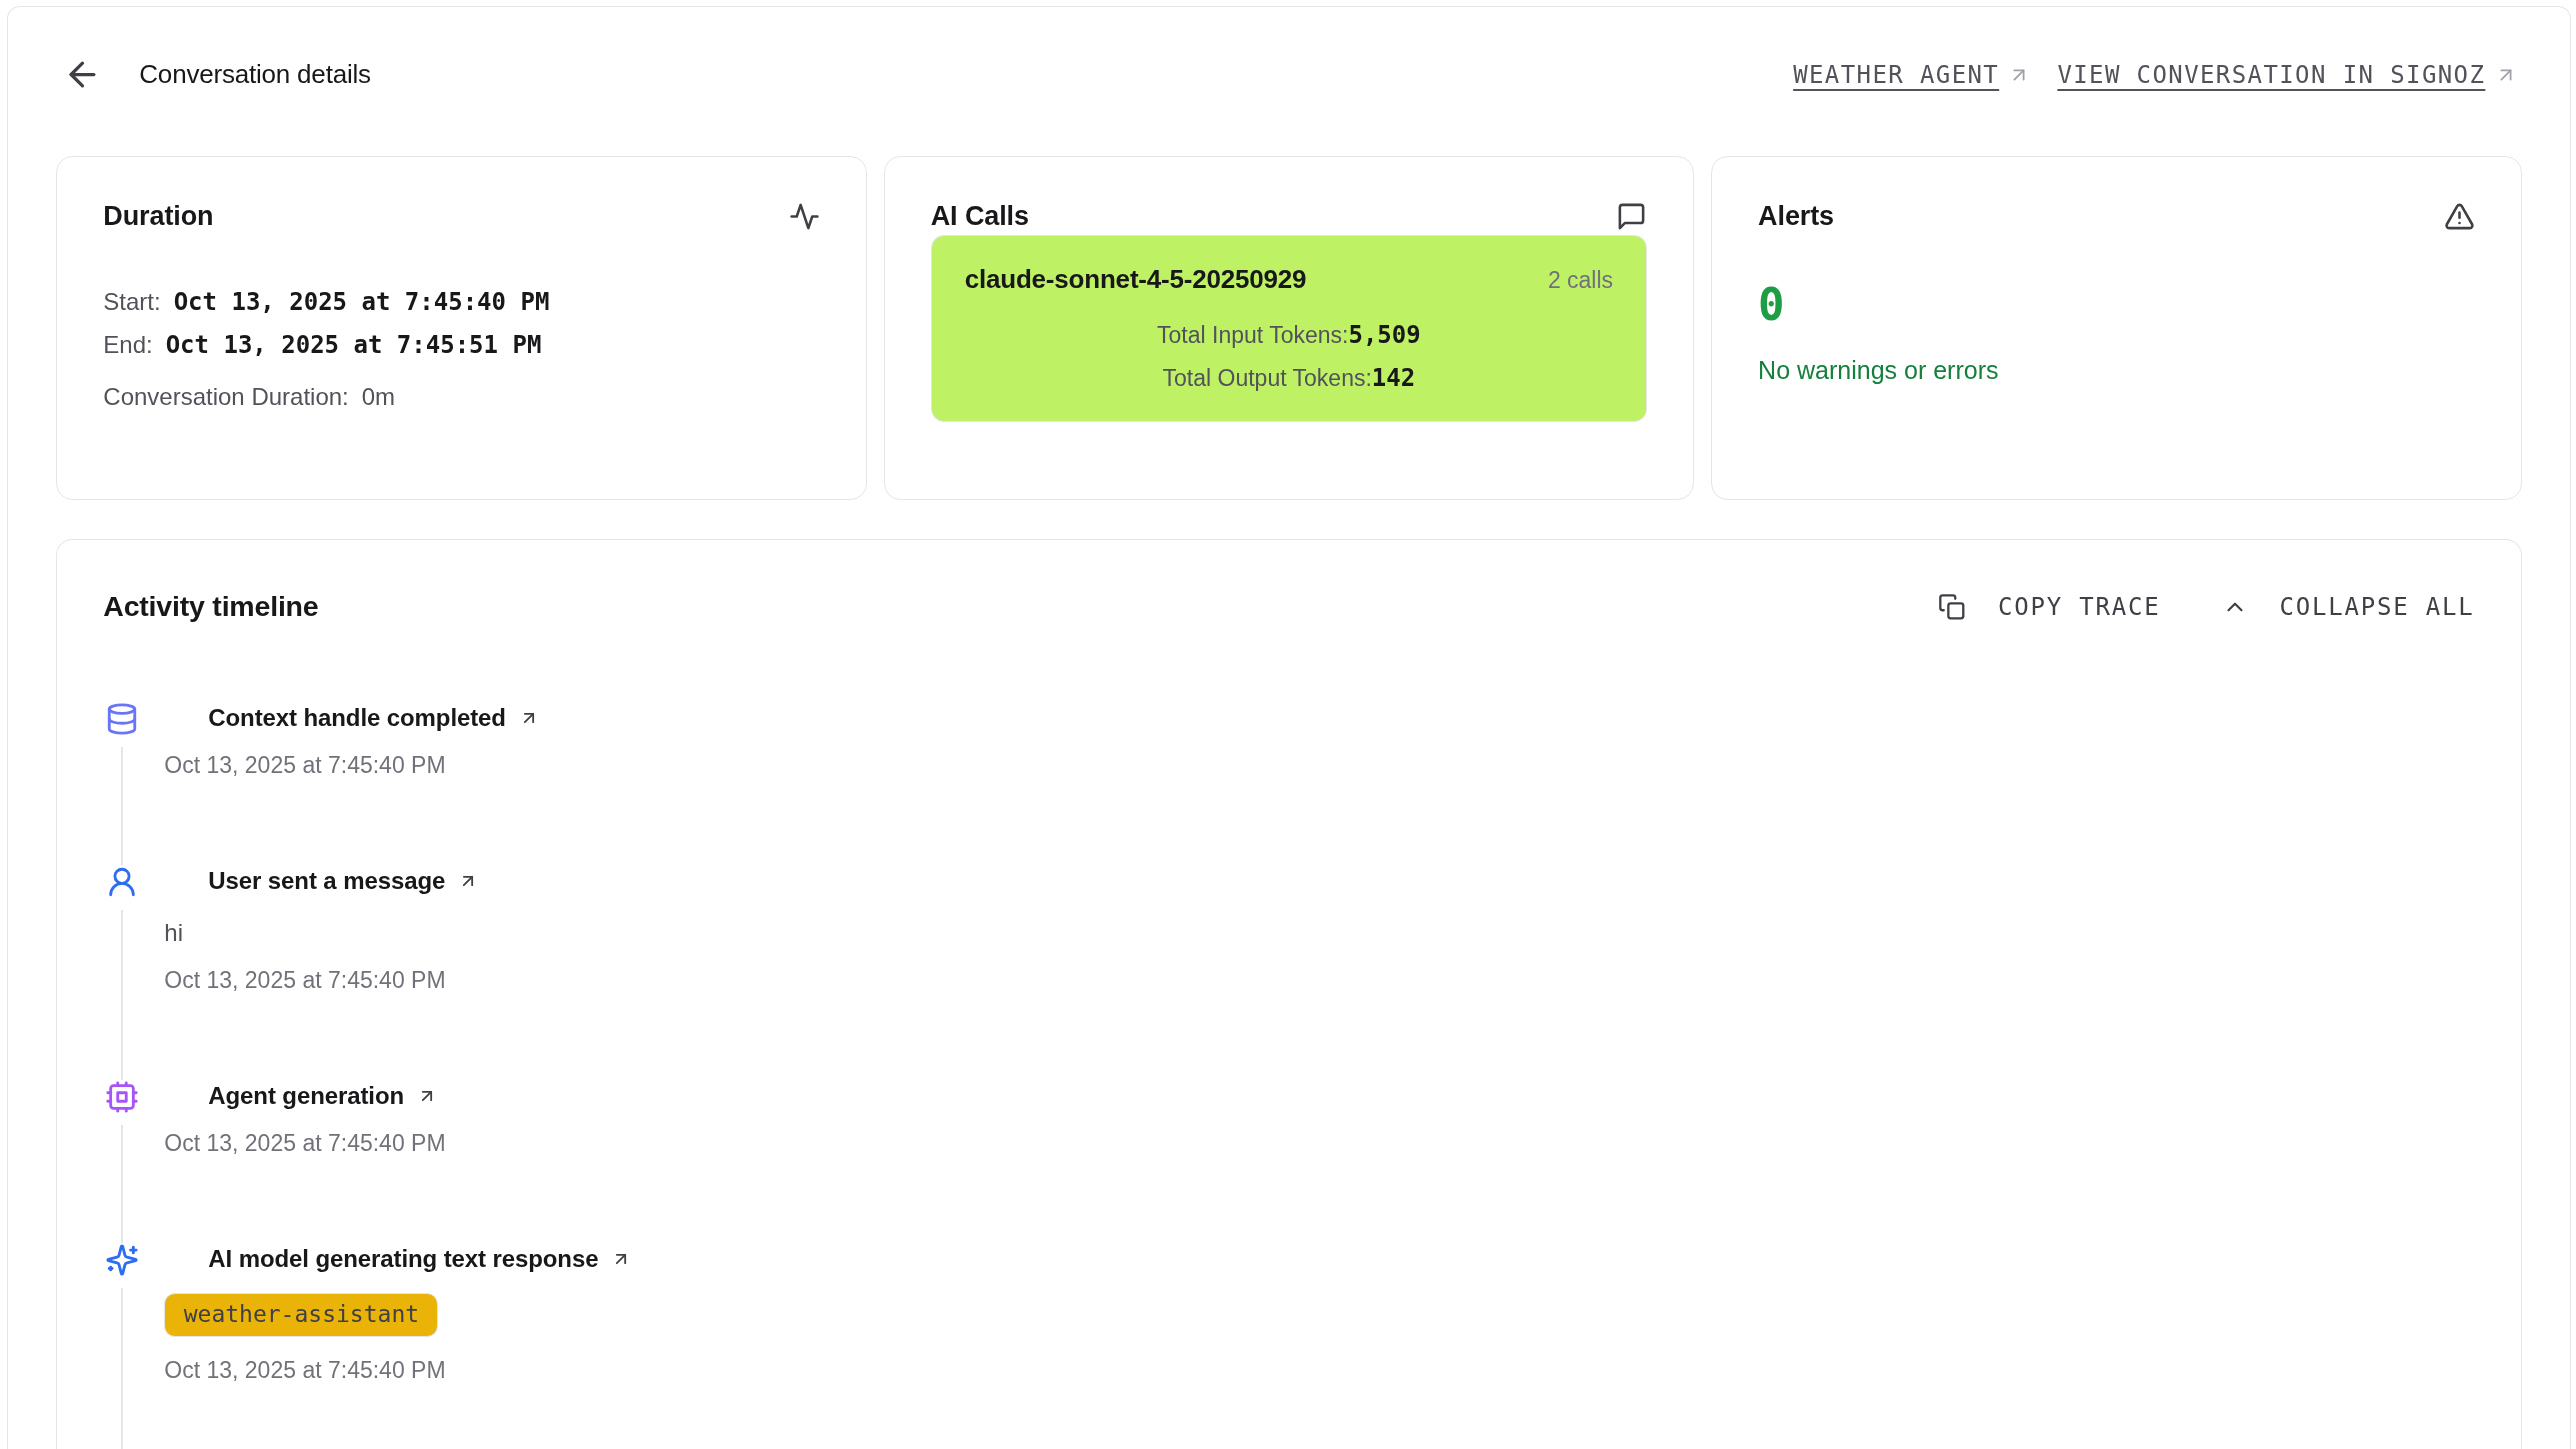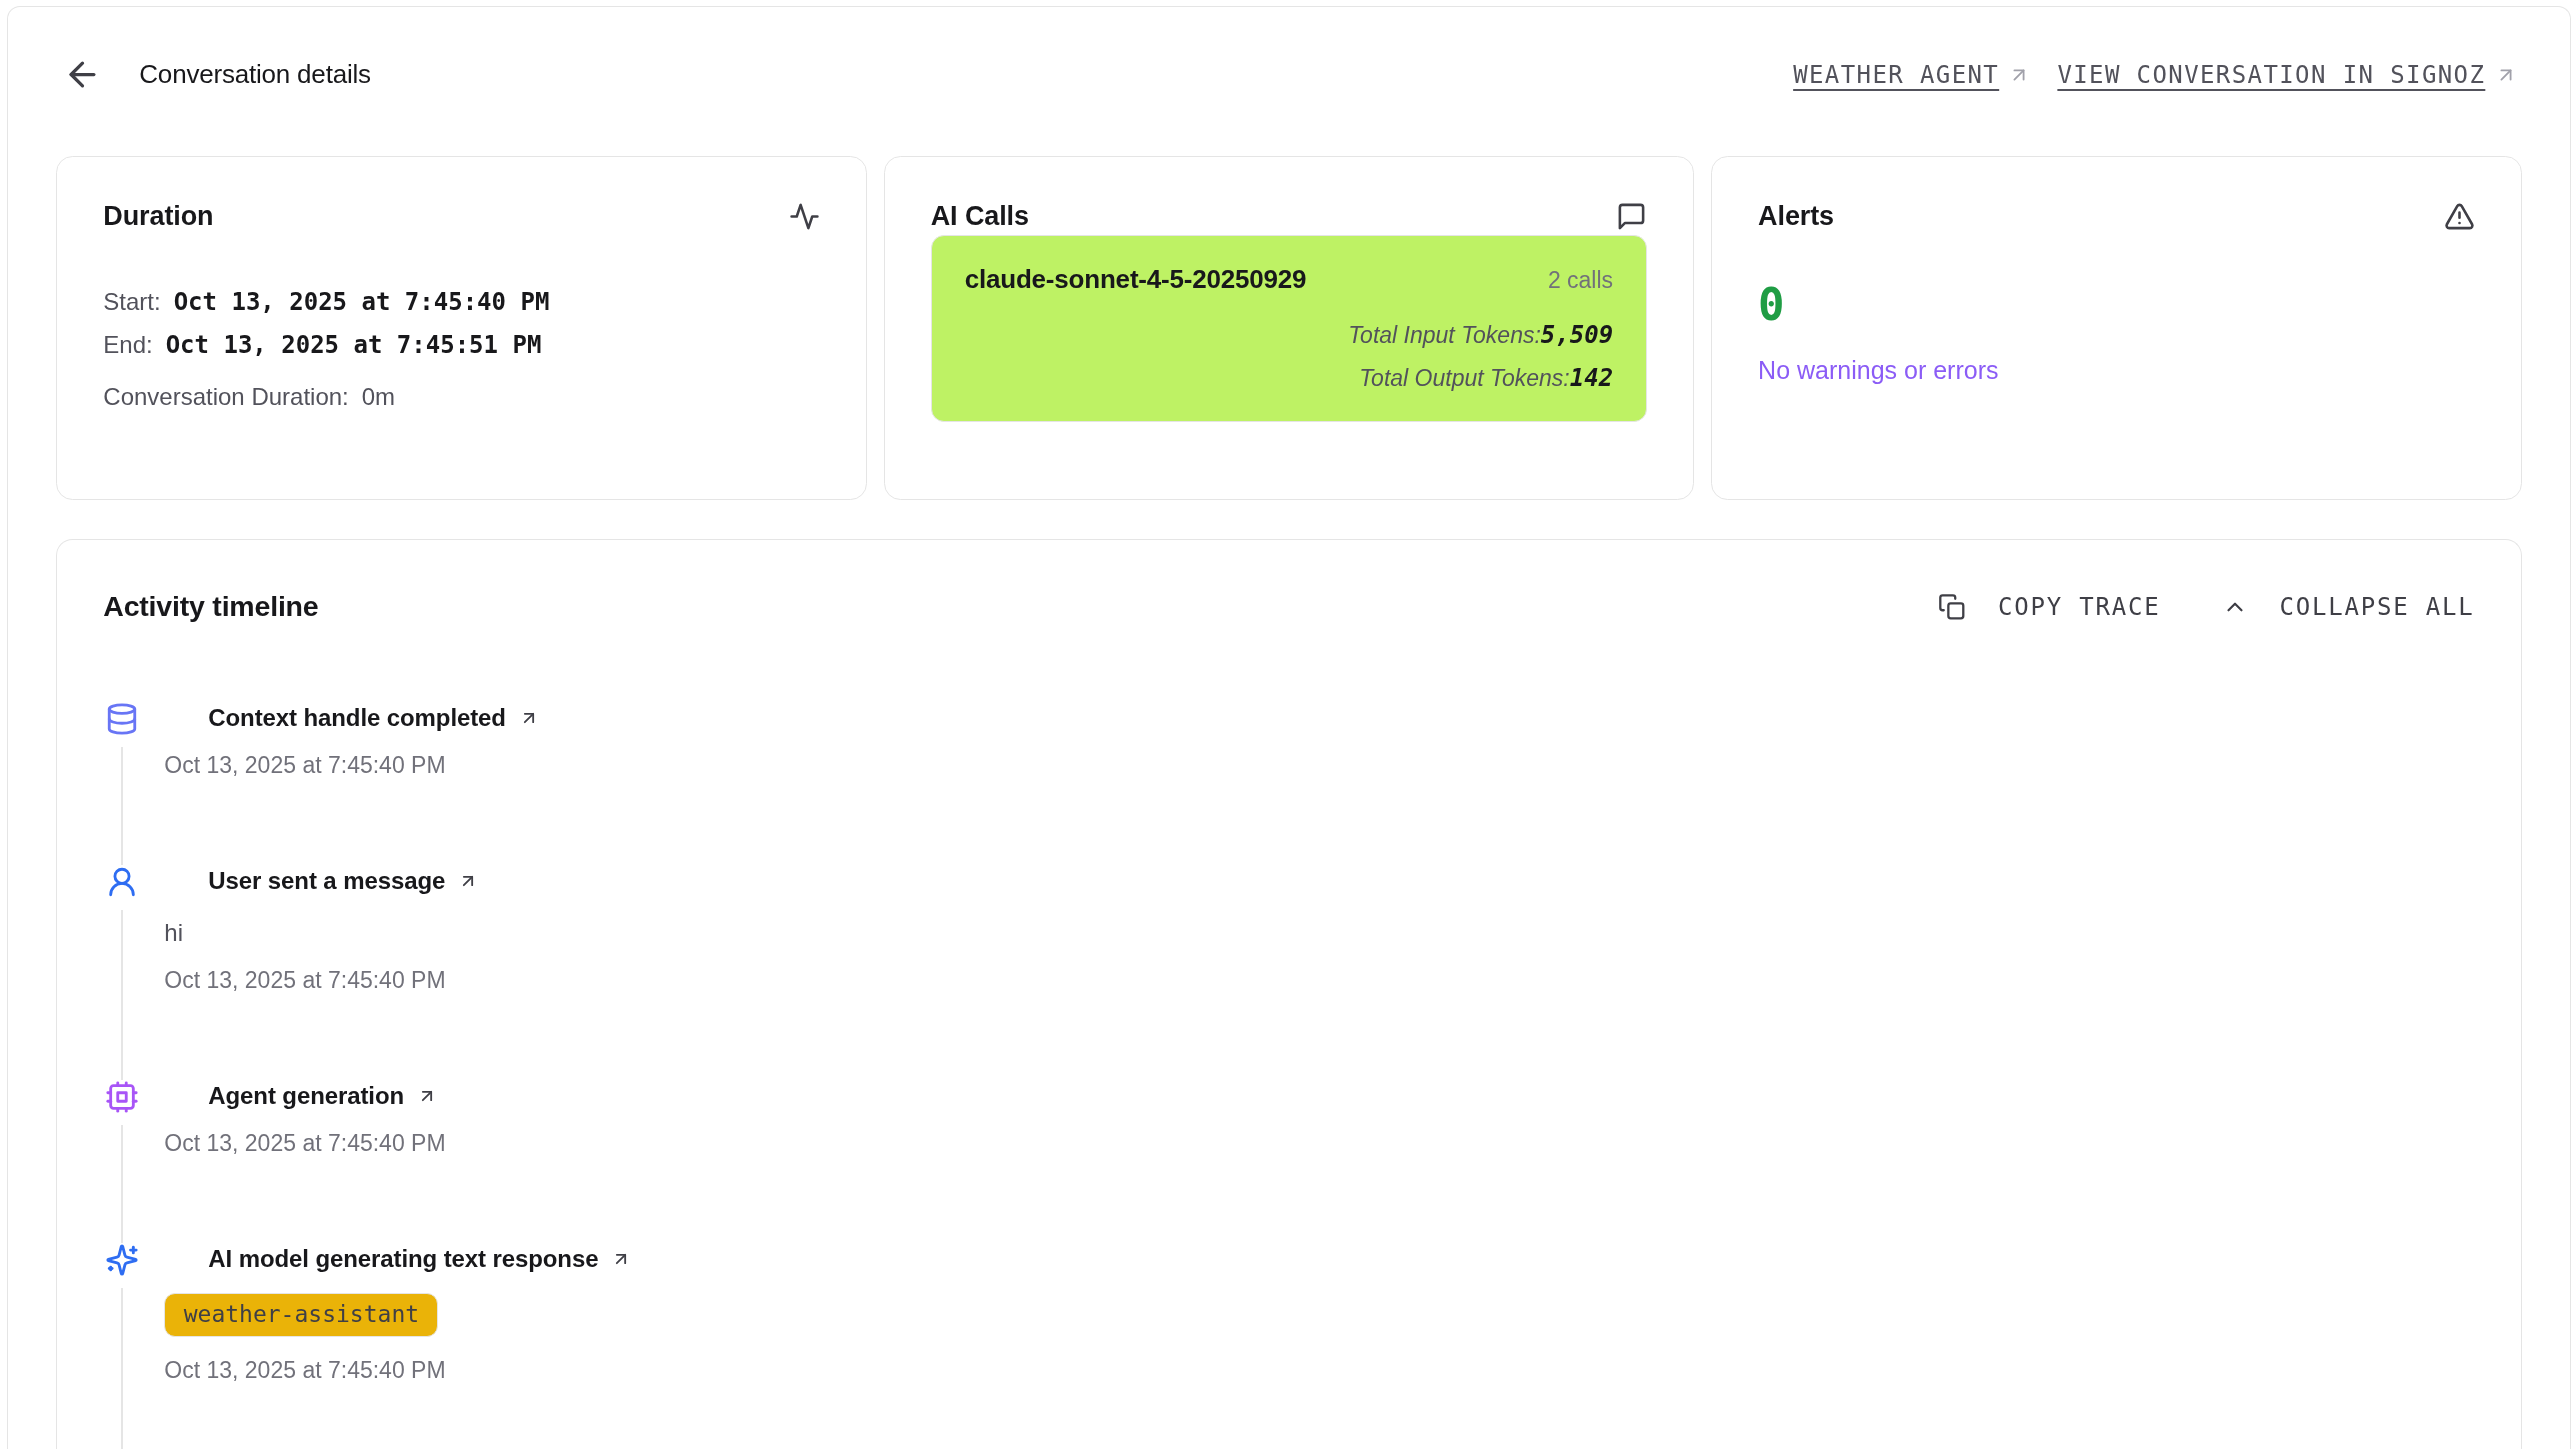--- a/index.html
+++ b/index.html
@@ -80,32 +80,32 @@
   
   .model-box {
     border: 0.9px solid #e5e5e5;
     border-radius: 13px;
     padding: 27.6px 33px 29px 33px;
     background: #bef264;
   }
   .model-head { display: flex; align-items: baseline; justify-content: space-between; margin-bottom: 26px; }
   .model-name { font-size: 26px; font-weight: 600; color: #18181b; letter-spacing: -0.2px; }
   .model-calls { font-size: 23px; color: #71717a; }
-  .token-row { display: flex; align-items: baseline; justify-content: flex-end; font-size: 23px; color: #52525b; font-style: italic; }
+  .token-row { display: flex; align-items: baseline; justify-content: center; font-size: 23px; color: #52525b; }
   .token-row + .token-row { margin-top: 14.7px; }
   .token-val { font-family: "DejaVu Sans Mono", "Liberation Mono", monospace; font-weight: 700; color: #18181b; font-size: 24px; }
 
   
   .alerts-count {
     margin-top: 48px;
     font-family: "DejaVu Sans Mono", "Liberation Mono", monospace;
     font-size: 44px; font-weight: 700; color: #1f9d44;
     line-height: 1;
   }
-  .alerts-msg { margin-top: 29px; font-size: 25px; color: #8b5cf6; }
+  .alerts-msg { margin-top: 29px; font-size: 25px; color: #15803d; }
 
   
   .timeline-card {
     margin: 39px 48px 0 48px;
     height: 919px;
     background: #ffffff;
     border: 0.9px solid #e5e5e5;
     border-bottom: none;
     border-radius: 16.5px 16.5px 0 0;
     padding: 50px 46px 0 46px;

